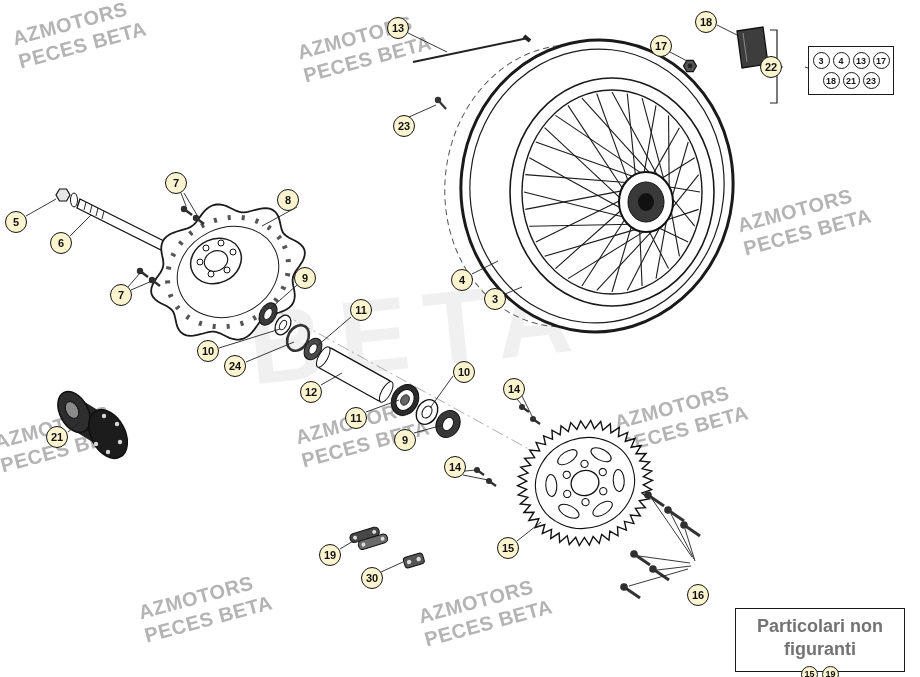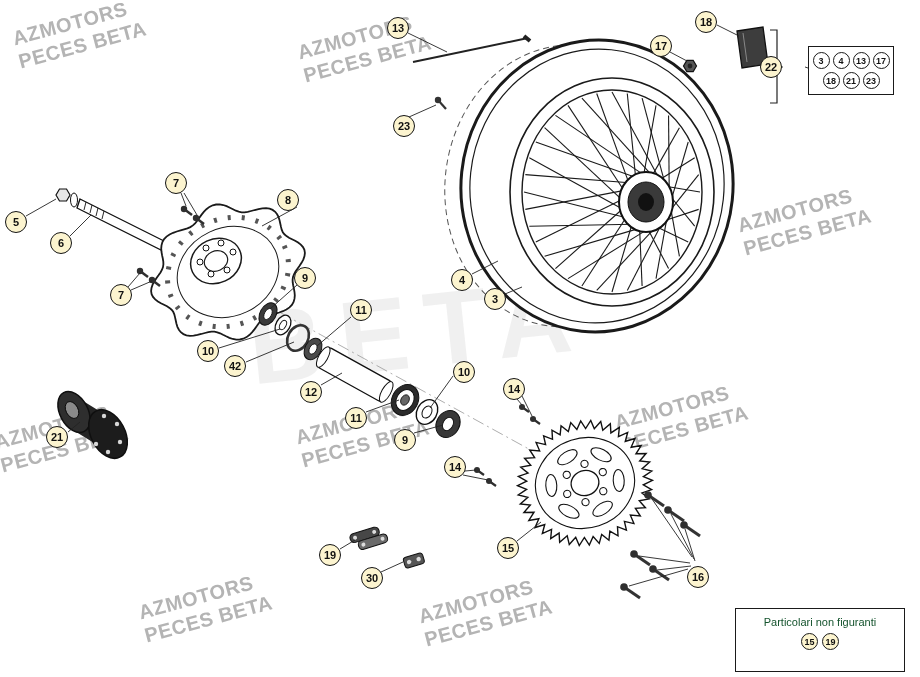--- a/index.html
+++ b/index.html
@@ -34,21 +34,21 @@
     width:17px;height:17px;border:1.2px solid #1a1a1a;border-radius:50%;
     display:inline-flex;align-items:center;justify-content:center;
     font-size:9px;font-weight:bold;background:#fff;box-sizing:border-box;color:#111;
   }
   .mini-callout.yellow{background:#fcf4cf}
   .notshown-box{
     position:absolute;left:735px;top:608px;width:170px;height:64px;
     border:1.6px solid #1a1a1a;background:#fff;text-align:center;
     padding-top:6px;box-sizing:border-box;z-index:4;
   }
-  .nb-title{font-size:11px;font-weight:normal;line-height:1.3;color:#14532d}
+  .nb-title{font-size:18px;font-weight:bold;line-height:1.3;color:#737373}
   .nb-items{margin-top:4px;display:flex;gap:4px;justify-content:center}
 </style>
 </head>
 <body>
 
 <div class="ghost">BETA</div>
 
 <div class="wm" style="left:10px;top:28px">
     <div>AZMOTORS</div>
     <div>PECES BETA</div>
@@ -343,32 +343,32 @@
 <div class="callout" style="left:650px;top:35px">17</div>
 <div class="callout" style="left:760px;top:56px">22</div>
 <div class="callout" style="left:5px;top:211px">5</div>
 <div class="callout" style="left:50px;top:232px">6</div>
 <div class="callout" style="left:165px;top:172px">7</div>
 <div class="callout" style="left:110px;top:284px">7</div>
 <div class="callout" style="left:277px;top:189px">8</div>
 <div class="callout" style="left:294px;top:267px">9</div>
 <div class="callout" style="left:197px;top:340px">10</div>
 <div class="callout" style="left:350px;top:299px">11</div>
-<div class="callout" style="left:224px;top:355px">42</div>
+<div class="callout" style="left:224px;top:355px">24</div>
 <div class="callout" style="left:300px;top:381px">12</div>
 <div class="callout" style="left:345px;top:407px">11</div>
 <div class="callout" style="left:453px;top:361px">10</div>
 <div class="callout" style="left:394px;top:429px">9</div>
 <div class="callout" style="left:451px;top:269px">4</div>
 <div class="callout" style="left:484px;top:288px">3</div>
 <div class="callout" style="left:46px;top:426px">21</div>
 <div class="callout" style="left:503px;top:378px">14</div>
 <div class="callout" style="left:444px;top:456px">14</div>
 <div class="callout" style="left:497px;top:537px">15</div>
-<div class="callout" style="left:687px;top:566px">16</div>
+<div class="callout" style="left:687px;top:584px">16</div>
 <div class="callout" style="left:319px;top:544px">19</div>
 <div class="callout" style="left:361px;top:567px">30</div>
 
 <div class="legend-box">
   <div class="legend-row">
     <span class="mini-callout">3</span>
     <span class="mini-callout">4</span>
     <span class="mini-callout">13</span>
     <span class="mini-callout">17</span>
   </div>

